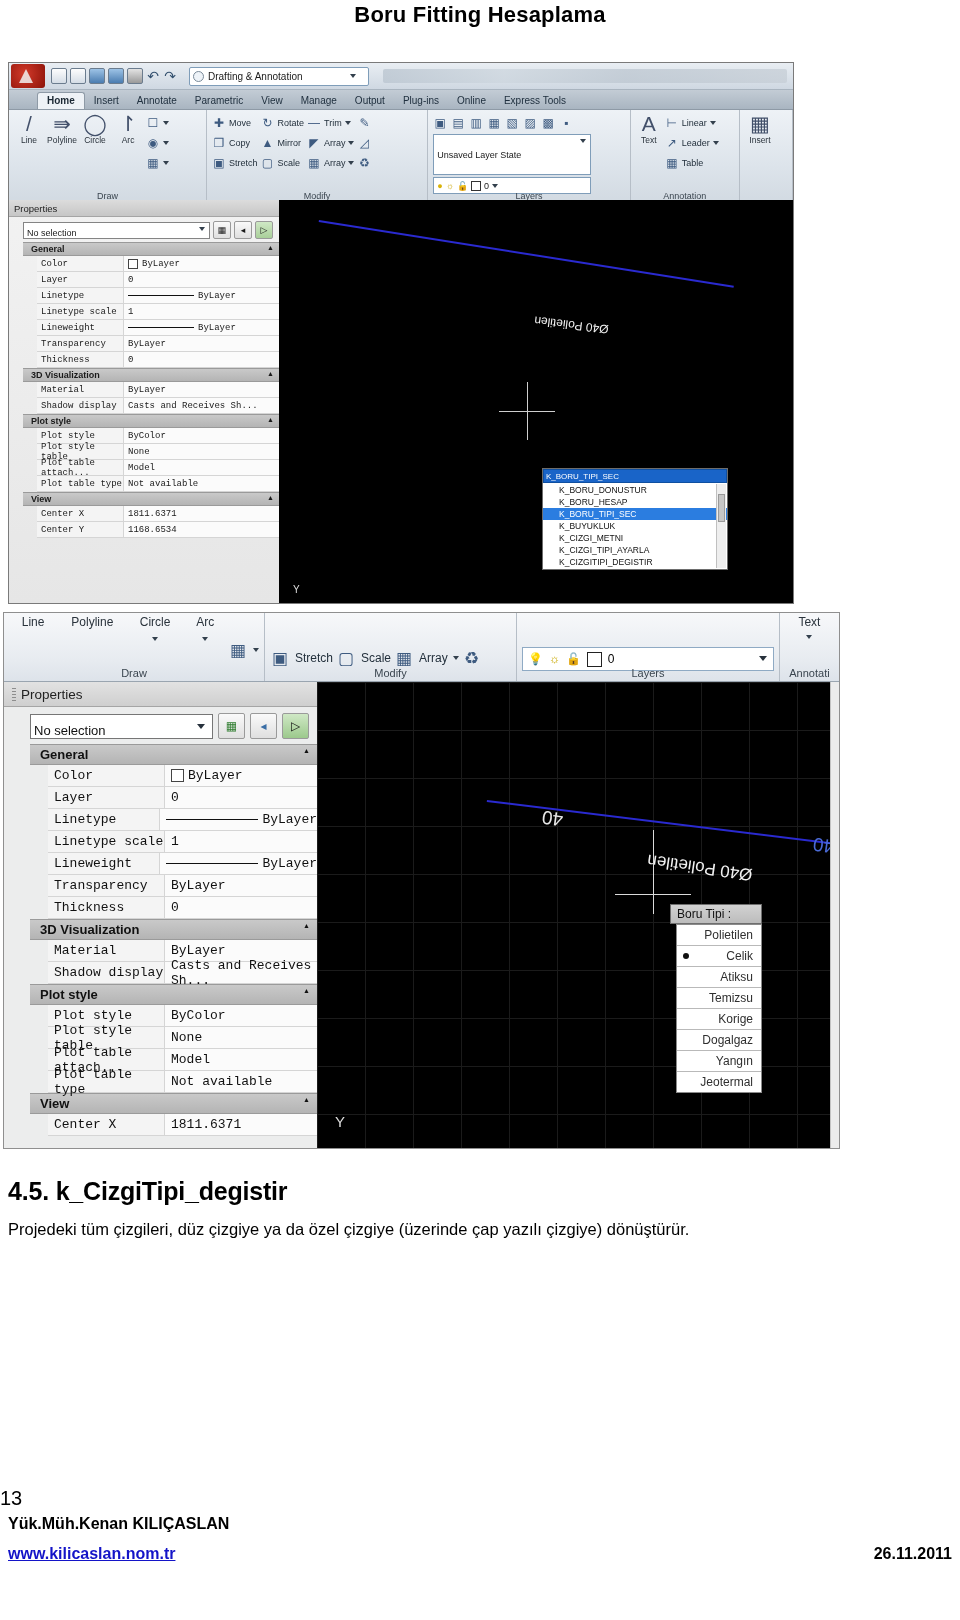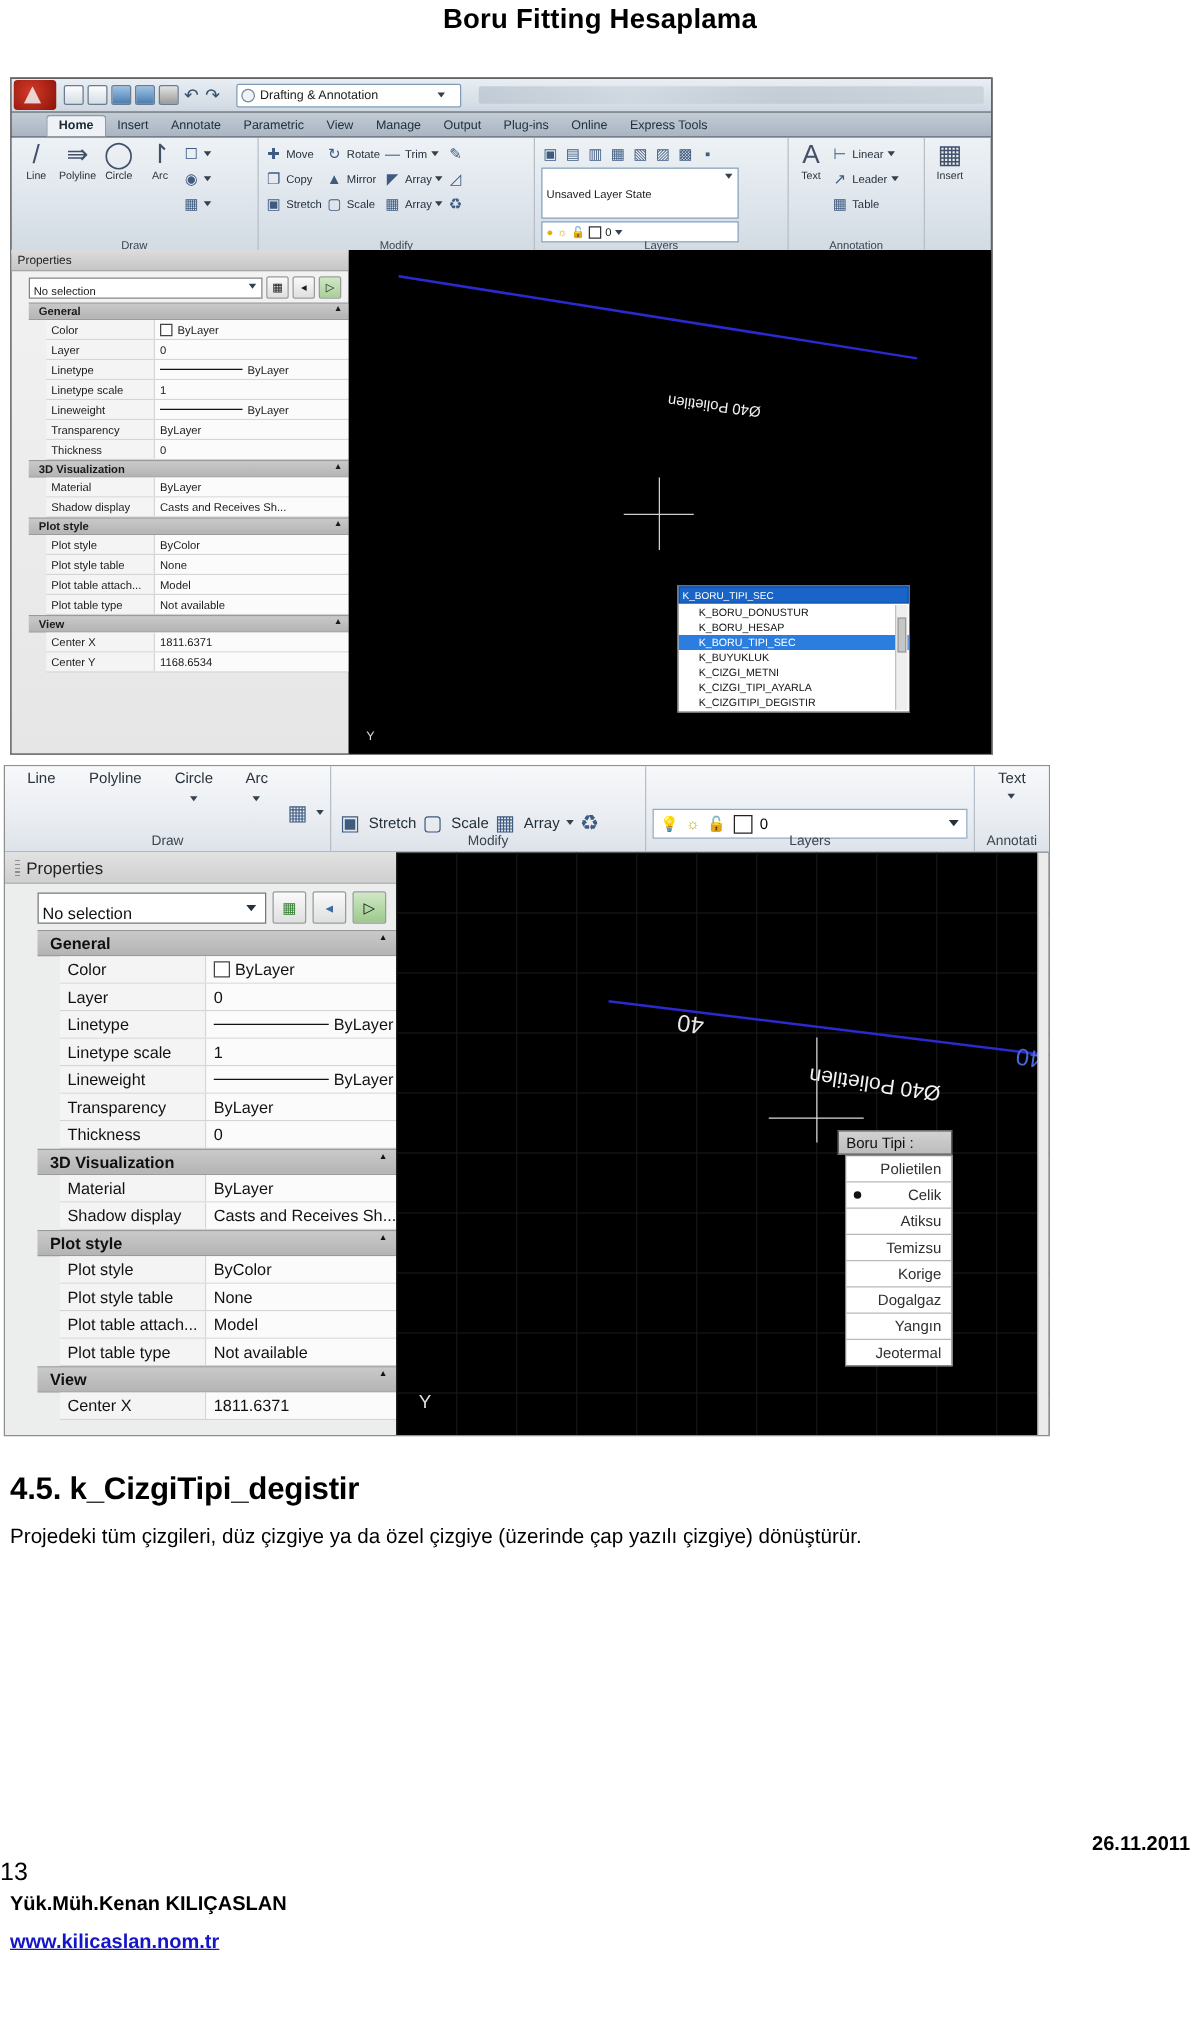--- a/index.html
+++ b/index.html
@@ -123,21 +123,21 @@
     background:linear-gradient(#fafafa,#dfdfdf);
     display:flex;align-items:center;justify-content:center;font-size:9px;
   }
   .grp{
     background:linear-gradient(#c9c9c9,#b4b4b4);border-top:1px solid #9a9a9a;
     border-bottom:1px solid #9a9a9a;
     font-weight:700;font-size:9px;padding:1px 5px 1px 8px;
     display:flex;justify-content:space-between;margin-left:14px;
   }
   .grp .arw{font-size:7px;}
-  .prow{display:flex;margin-left:28px;border-bottom:1px solid #d5d5d5;height:15px;}
+  .prow{display:flex;margin-left:28px;border-bottom:1px solid #d5d5d5;height:15px;font-family:Liberation Mono, monospace;}
   .prow .k{width:82px;border-right:1px solid #d5d5d5;padding-left:4px;
     display:flex;align-items:center;background:#f4f4f4;}
   .prow .v{flex:1;padding-left:4px;display:flex;align-items:center;gap:4px;
     background:#fbfbfb;}
   .swatch{width:8px;height:8px;border:1px solid #444;background:#fff;}
   .ltline{display:inline-block;width:66px;border-top:1px solid #111;}
   
   .s1-canvas{
     position:absolute;left:270px;top:137px;right:0;bottom:0;background:#000;
     overflow:hidden;
@@ -265,21 +265,21 @@
   .body-par{
     position:absolute;left:8px;top:1218px;width:930px;font-size:16.5px;
     line-height:1.45;
   }
   
   .pgnum{position:absolute;left:0;right:0;top:1487px;text-align:left;
     font-size:20px;}
   .author{position:absolute;left:8px;top:1515px;font-size:16px;font-weight:700;}
   .weblink{position:absolute;left:8px;top:1545px;font-size:16px;font-weight:700;
     color:#1414c8;text-decoration:underline;}
-  .date{position:absolute;right:8px;top:1467px;font-size:16px;font-weight:700;}
+  .date{position:absolute;right:8px;top:1545px;font-size:16px;font-weight:700;}
 </style>
 </head>
 <body>
 
 <div class="page-title">Boru Fitting Hesaplama</div>
 
 <div class="shot1">
 
   <div class="s1-titlebar">
     <div class="s1-appbtn"></div>

